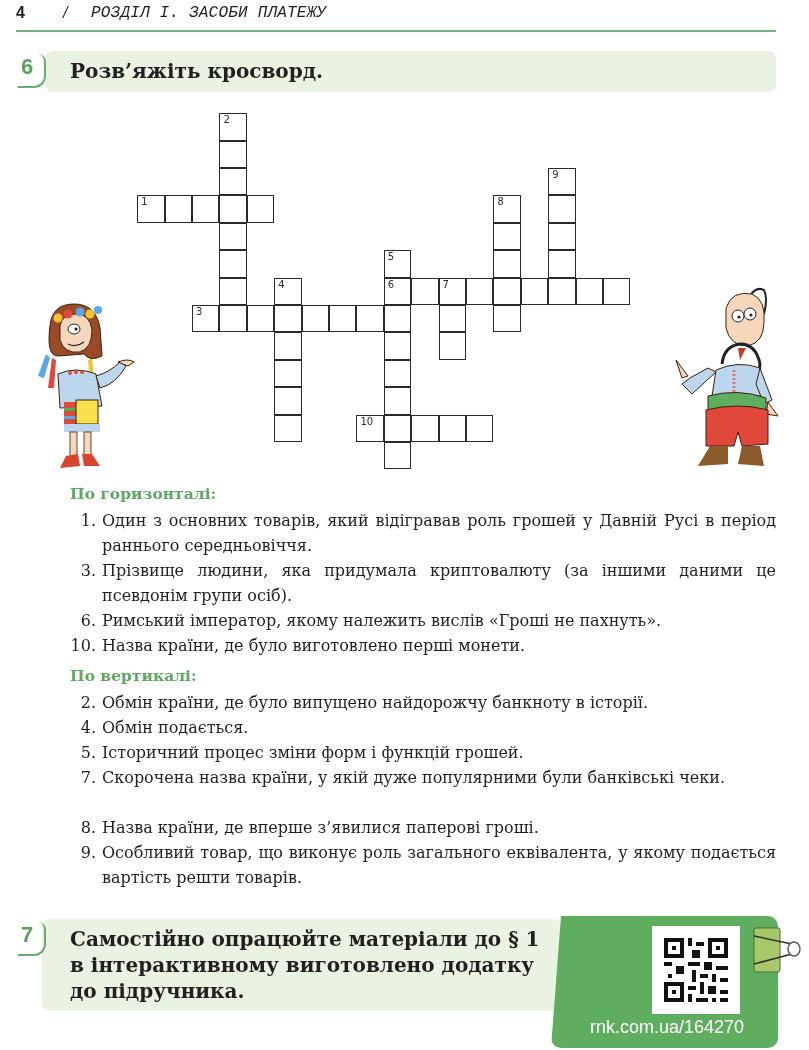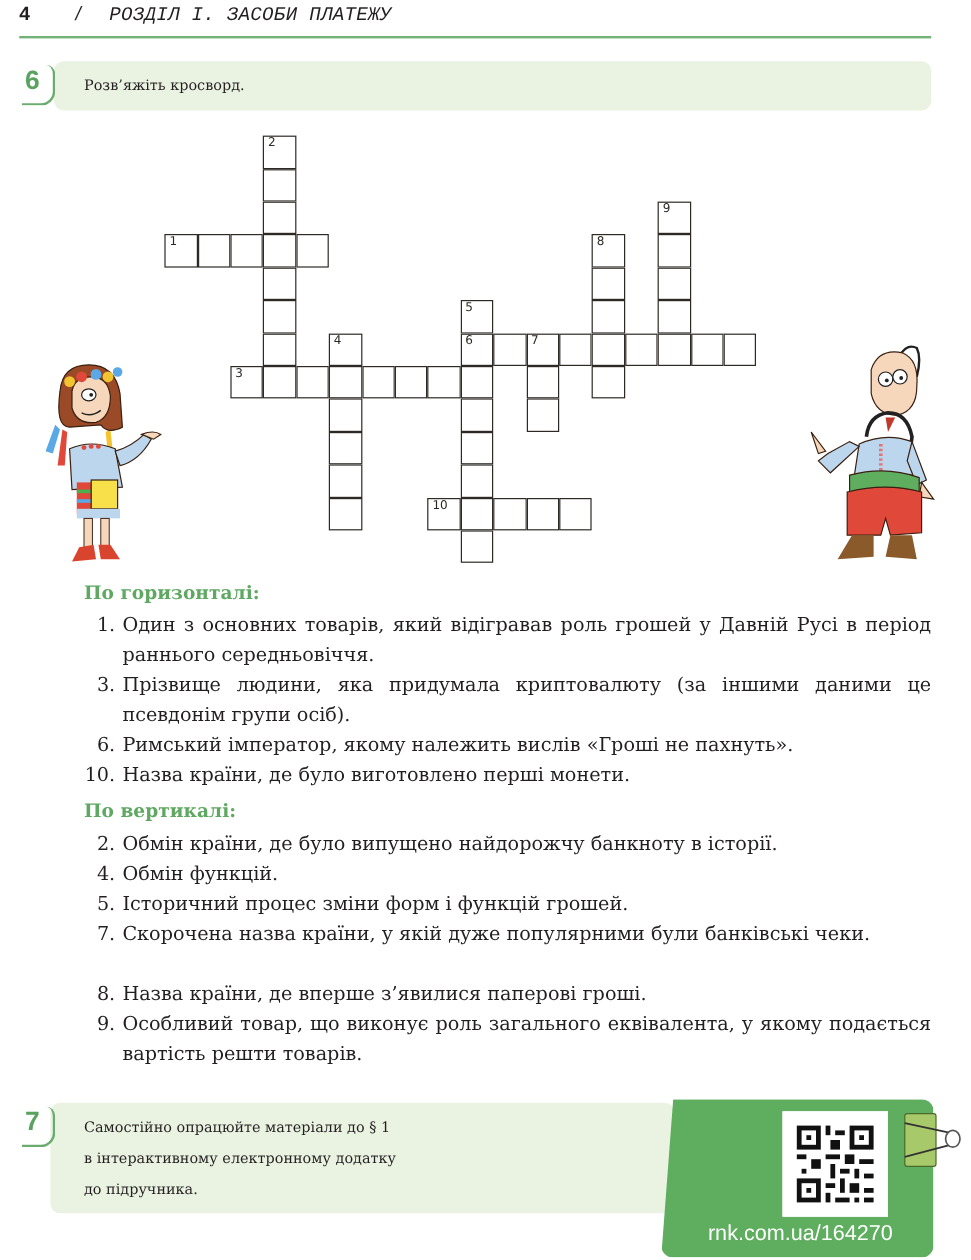--- a/index.html
+++ b/index.html
@@ -16,21 +16,21 @@
 
   .task-bar { background: #eaf3e2; border-radius: 8px; }
   .task-num {
     font-family: "Liberation Sans", sans-serif; font-weight: bold; color: #5aa25f;
     font-size: 22px; text-align: center;
   }
   .task-bracket {
     border-right: 2px solid #6aac6d; border-bottom: 2px solid #6aac6d;
     border-radius: 0 8px 12px 0;
   }
-  .task-text { font-size: 12px; line-height: 26px; }
+  .task-text { font-size: 20px; line-height: 26px; font-weight: bold; }
 
   .cell { position: absolute; width: 27.4px; height: 27.4px; box-sizing: border-box; border: 1.6px solid #2d2a26; background: #fff; margin-left: -0.8px; margin-top: -0.8px; }
   .cell .n { position: absolute; left: 3px; top: 0px; font-family: "DejaVu Sans", sans-serif; font-size: 10px; color: #2d2a26; }
 
   .section-title { font-family: "DejaVu Serif", serif; font-weight: bold; color: #5ea862; font-size: 15.5px; }
   .clue { position: absolute; font-size: 16px; line-height: 25px; }
   .clue .num { position: absolute; text-align: right; width: 26px; left: -32px; }
   .clue .txt { display: block; text-align: justify; text-align-last: left; }
 
   .qr-card { left: 551px; top: 916px; width: 227px; height: 132px; background: #5fae5f; border-radius: 10px; clip-path: polygon(10px 0, 100% 0, 100% 100%, 0 100%); }
@@ -210,21 +210,21 @@
   </div>
 
 <div class="abs section-title" style="left:70px; top:666px;">По вертикалі:</div>
 <div id="down-list">
     <div class="clue" style="left: 102px; top: 690px; width: 674px;">
       <span class="num">2.</span>
       <span class="txt">Обмін країни, де було випущено найдорожчу банкноту в історії.</span>
     </div>
     <div class="clue" style="left: 102px; top: 715px; width: 674px;">
       <span class="num">4.</span>
-      <span class="txt">Обмін функцій.</span>
+      <span class="txt">Обмін подається.</span>
     </div>
     <div class="clue" style="left: 102px; top: 740px; width: 674px;">
       <span class="num">5.</span>
       <span class="txt">Історичний процес зміни форм і функцій грошей.</span>
     </div>
     <div class="clue" style="left: 102px; top: 765px; width: 674px;">
       <span class="num">7.</span>
       <span class="txt">Скорочена назва країни, у якій дуже популярними були бан­ківські чеки.</span>
     </div>
     <div class="clue" style="left: 102px; top: 815px; width: 674px;">
@@ -234,21 +234,21 @@
     <div class="clue" style="left: 102px; top: 840px; width: 674px;">
       <span class="num">9.</span>
       <span class="txt">Особливий товар, що виконує роль загального еквівалента, у якому подається вартість решти товарів.</span>
     </div>
   </div>
 
 <div class="abs task-bar" style="left:42px; top:919px; width:520px; height:92px;"></div>
 <div class="abs task-bracket" style="left:18px; top:922px; width:26px; height:32px;"></div>
 <div class="abs task-num" style="left:14px; top:922px; width:26px;">7</div>
 <div class="abs task-text" style="left:70px; top:926px;">Самостійно опрацюйте матеріали до § 1</div>
-<div class="abs task-text" style="left:70px; top:952px;">в інтерактивному електронному додатку</div>
+<div class="abs task-text" style="left:70px; top:952px;">в інтерактивному виготовлено додатку</div>
 <div class="abs task-text" style="left:70px; top:978px;">до підручника.</div>
 
 <div class="abs qr-card"></div>
 <div class="abs qr-box">
   <svg width="88" height="88" viewBox="0 0 22 22" style="display:block">
     <rect x="0" y="0" width="22" height="22" fill="#fff"></rect>
     <g fill="#111">
       <rect x="3" y="3" width="5" height="5"></rect>
         <rect x="4" y="4" width="3" height="3" fill="#fff"></rect>
         <rect x="5" y="5" width="1" height="1"></rect>

